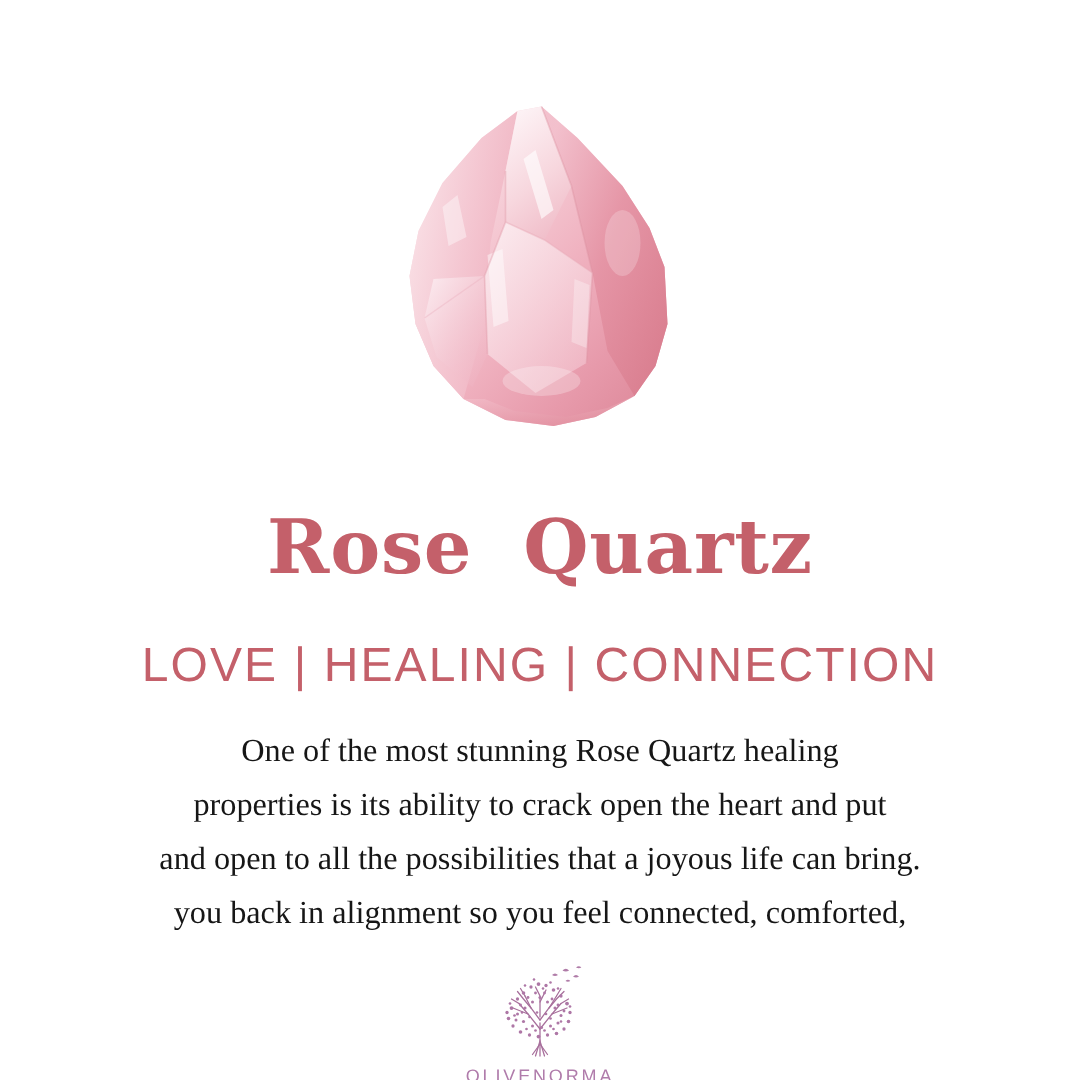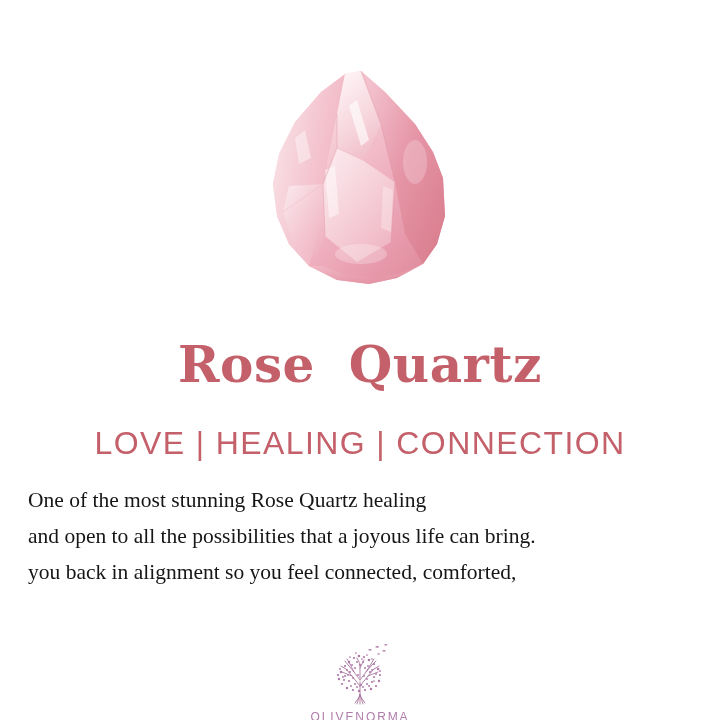--- a/index.html
+++ b/index.html
@@ -74,21 +74,21 @@
     letter-spacing: 1.4px;
     white-space: nowrap;
   }
 
   
   .body-text {
     position: absolute;
     top: 450px;
     left: 28px;
     width: 664px;
-    text-align: left;
+    text-align: center;
     font-family: "Liberation Serif", "DejaVu Serif", serif;
     font-size: 21.5px;
     line-height: 36px;
     color: #161616;
   }
   .body-line {
     display: block;
     white-space: nowrap;
   }
 
@@ -191,20 +191,21 @@
       <path d="M18,146 L58,118" fill="none" stroke="#EBB0BE" stroke-width="1" opacity="0.4"></path>
     </svg>
   </div>
 
   <div class="title">Rose  Quartz</div>
 
   <div class="subtitle">LOVE | HEALING | CONNECTION</div>
 
   <div class="body-text">
     <span class="body-line">One of the most stunning Rose Quartz healing</span>
+    <span class="body-line">properties is its ability to crack open the heart and put</span>
     <span class="body-line">and open to all the possibilities that a joyous life can bring.</span>
     <span class="body-line">you back in alignment so you feel connected, comforted,</span>
   </div>
 
   <div class="logo-block">
     <svg class="logo-mark" width="78" height="66" viewBox="0 0 78 66">
       <g stroke="#A8709C" stroke-width="0.85" fill="none" stroke-linecap="round">
         <path d="M39,62 L39,40"></path>
         <path d="M39,44 L31,34 L25,27"></path>
         <path d="M39,44 L47,34 L53,27"></path>

